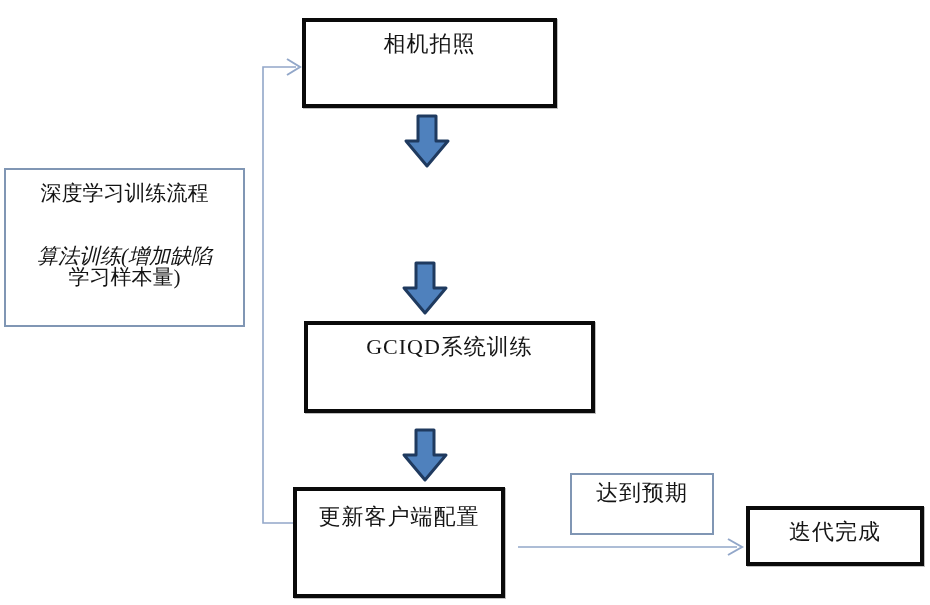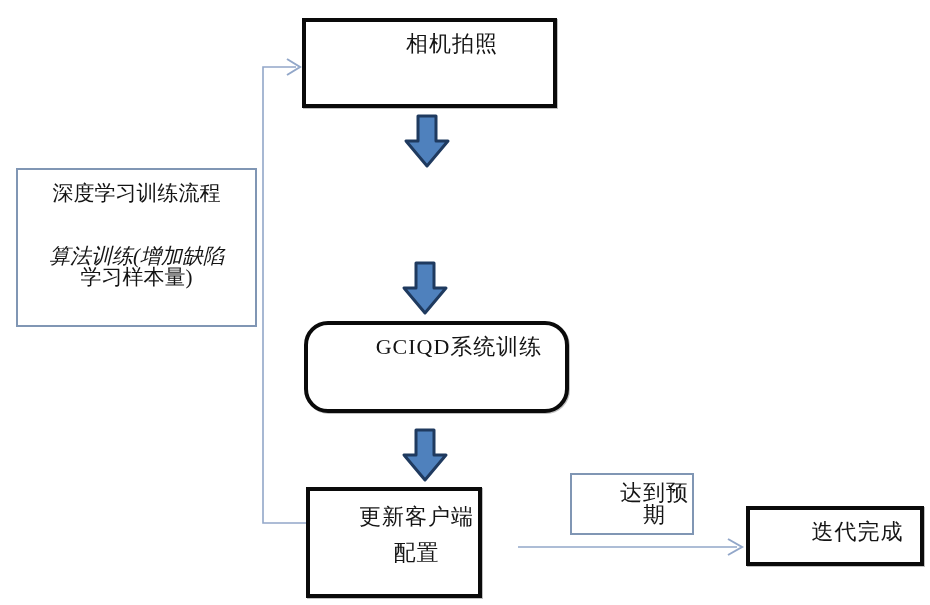--- a/index.html
+++ b/index.html
@@ -33,21 +33,20 @@
     border: 4px solid #0a0a0a;
     box-shadow: 1px 1px 0 rgba(0,0,0,0.25);
   }
   .node-light {
     border: 2px solid #8096b4;
   }
   .node-text {
     font-size: 22px;
     line-height: 1.0;
     letter-spacing: 1px;
-    margin-left: 45px;
   }
   .flow-box .node-text { padding-top: 11px; }
   .two-line .node-text { line-height: 1.65; padding-top: 8px; }
   .note-box {
     font-size: 21px;
     line-height: 1.0;
   }
   .note-line { padding-top: 0; }
   .note-line-1 { margin-top: 13px; }
   .note-gap { height: 42px; }
@@ -73,55 +72,55 @@
       <polyline points="306,523 263,523 263,67 296,67" fill="none" stroke-width="1.6" stroke="#92a7c9"></polyline>
       <path d="M287,59 L300,67 L287,75" fill="none" stroke-width="2" stroke="#92a7c9"></path>
     </g>
 
     <g>
       <line x1="518" y1="547" x2="737" y2="547" stroke-width="1.6" stroke="#92a7c9"></line>
       <path d="M728,539 L742,547 L728,555" fill="none" stroke-width="2" stroke="#92a7c9"></path>
     </g>
   </svg>
 
-  <div class="node node-light note-box" style="left:16px; top:168px; width:241px; height:159px;">
+  <div class="node node-light note-box" style="left:4px; top:168px; width:241px; height:159px;">
     <div class="note-line note-line-1">深度学习训练流程</div>
     <div class="note-gap"></div>
     <div class="note-line note-line-3">算法训练(增加缺陷</div>
     <div class="note-line note-line-4">学习样本量)</div>
   </div>
 
   <div class="node node-heavy flow-box" style="left:302px; top:18px; width:255px; height:90px;">
     <div class="node-text">相机拍照</div>
   </div>
 
   <svg class="block-arrow" style="left:403px; top:114px;" width="48" height="56" viewBox="0 0 48 56">
     <polygon points="15,2 33,2 33,27 45,27 24,52 3,27 15,27" stroke-width="3" stroke-linejoin="round" fill="#4f81bd" stroke="#1f3a5f"></polygon>
   </svg>
 
 
   <svg class="block-arrow" style="left:401px; top:261px;" width="48" height="56" viewBox="0 0 48 56">
     <polygon points="15,2 33,2 33,27 45,27 24,52 3,27 15,27" stroke-width="3" stroke-linejoin="round" fill="#4f81bd" stroke="#1f3a5f"></polygon>
   </svg>
 
-  <div class="node node-heavy flow-box" style="left:304px; top:321px; width:265px; height:92px;border-radius:24px;">
+  <div class="node node-heavy flow-box" style="left:304px; top:321px; width:291px; height:92px;">
     <div class="node-text">GCIQD系统训练</div>
   </div>
 
   <svg class="block-arrow" style="left:401px; top:428px;" width="48" height="56" viewBox="0 0 48 56">
     <polygon points="15,2 33,2 33,27 45,27 24,52 3,27 15,27" stroke-width="3" stroke-linejoin="round" fill="#4f81bd" stroke="#1f3a5f"></polygon>
   </svg>
 
-  <div class="node node-heavy flow-box two-line" style="left:306px; top:487px; width:176px; height:111px;">
+  <div class="node node-heavy flow-box two-line" style="left:293px; top:487px; width:212px; height:111px;">
     <div class="node-text">
       <div>更新客户端配置</div>
     </div>
   </div>
 
-  <div class="node node-light edge-label" style="left:570px; top:473px; width:124px; height:62px;">
+  <div class="node node-light edge-label" style="left:570px; top:473px; width:144px; height:62px;">
     <div class="node-text">达到预期</div>
   </div>
 
   <div class="node node-heavy flow-box" style="left:746px; top:506px; width:178px; height:60px;">
     <div class="node-text">迭代完成</div>
   </div>
 
 </div>
 
 </body></html>

